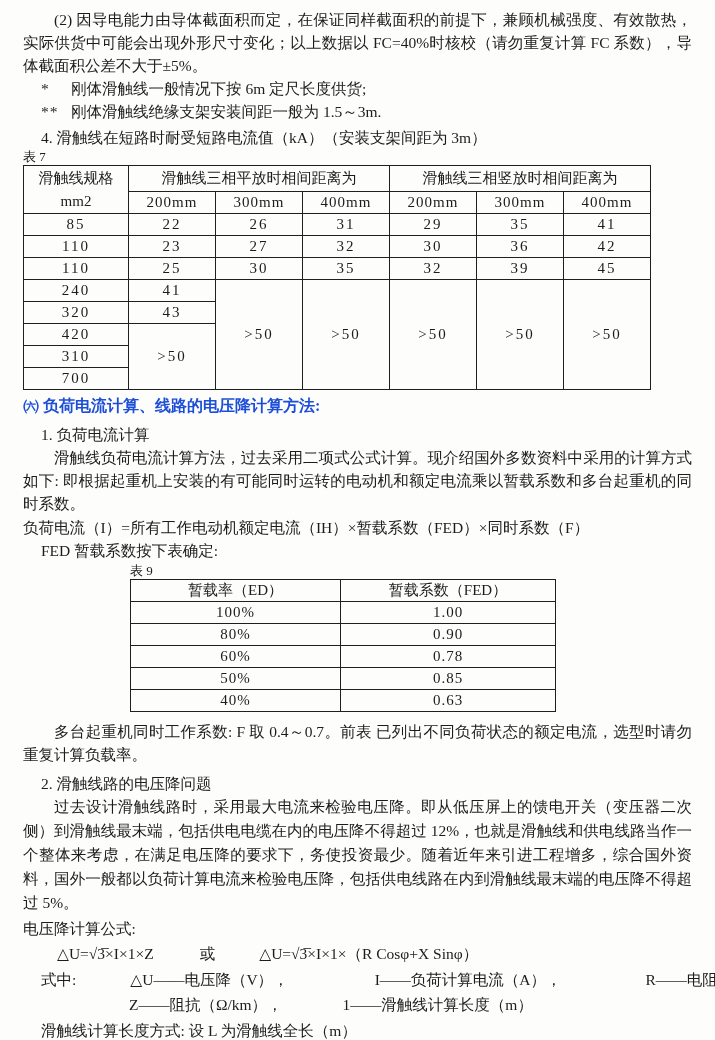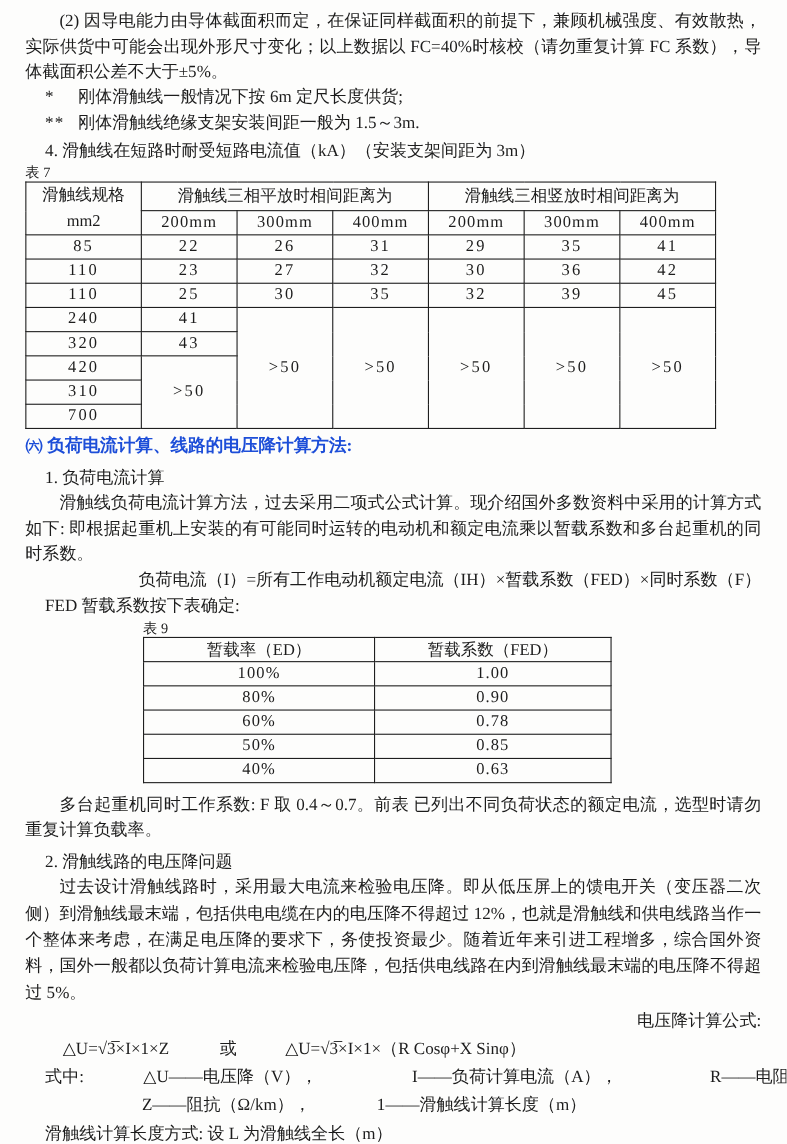--- a/index.html
+++ b/index.html
@@ -35,21 +35,21 @@
   .t7 .sub { letter-spacing:1px; }
   .spec-head div { line-height:23px; }
 
   .t9 { width:425px; margin-left:107px; }
   .t9 td { height:22px; }
   .t9 .num { letter-spacing:1px; }
 
   .sec-title { font-size:16px; line-height:22px; margin-top:5px; font-weight:bold; }
   .sub-title { font-size:15.5px; line-height:22px; margin-left:18px; margin-top:7px; }
 
-  .formula-load { font-size:15.5px; line-height:23px; margin-left:18px; margin-top:1px;text-align:right; }
+  .formula-load { font-size:15.5px; line-height:23px; margin-top:1px; }
   .fed-note { font-size:15.5px; line-height:23px; margin-left:18px; }
 
   .line { display:flex; font-size:15.5px; line-height:26px; white-space:nowrap; }
   .formula-row { margin-left:34px; line-height:24px; margin-top:1px;align-items:flex-end; }
   .formula-row .or { margin-left:46px; }
   .formula-row .f2 { margin-left:44px; }
 
   .legend1 { margin-left:18px; line-height:24px; margin-top:2px;gap:48px; }
   .legend1 .g1 { margin-left:6px; }
   .legend1 .g2 { margin-left:38px; }

